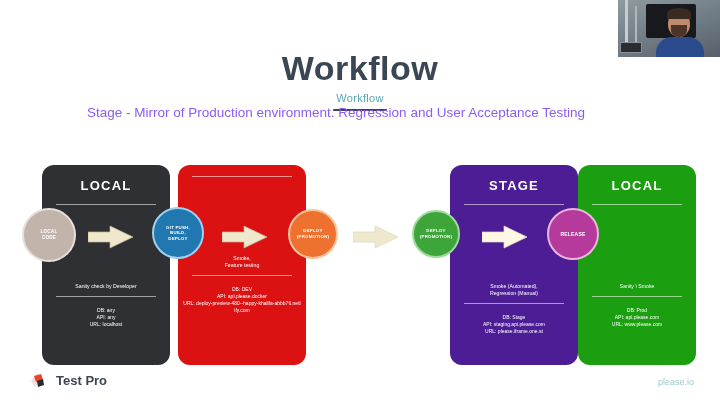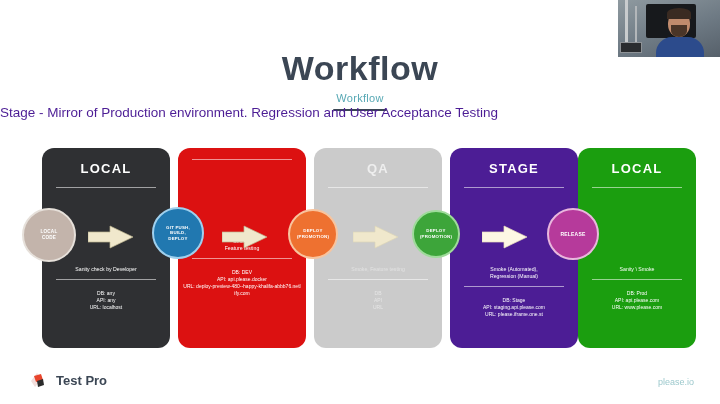--- a/index.html
+++ b/index.html
@@ -21,25 +21,25 @@
     font-size: 11px; color: #57a8b4; margin-top: 4px; letter-spacing: 0.3px;
   }
   .subtitle-rule {
     width: 54px; height: 2px; background: #3b4654;
     margin: 5px auto 0 auto; border-radius: 1px;
   }
 
   
   .stage-desc {
     position: absolute; top: 105px; left: 0; width: 672px;
-    font-size: 13.5px; color: #4c1d95; font-weight: 500;
-  }
-
-  
-  .columns { position: absolute; top: 148px; left: 0; width: 720px; height: 200px; text-decoration: underline; }
+    text-align: center; font-size: 13.5px; color: #8b5cf6; font-weight: 500;
+  }
+
+  
+  .columns { position: absolute; top: 165px; left: 0; width: 720px; height: 200px; text-decoration: underline; }
   .col {
     position: absolute; top: 0; height: 200px;
     border-radius: 12px; overflow: hidden;
   }
   .col-local { left: 42px;  width: 128px; background: #2f3033; }
   .col-dev   { left: 178px; width: 128px; background: #dc1111; }
   .col-qa    { left: 314px; width: 128px; background: #cbcbcb; }
   .col-stage { left: 450px; width: 128px; background: #4c1d95; }
   .col-prod  { left: 578px; width: 118px; background: #1b9e0f; }
 
@@ -175,30 +175,20 @@
       <div class="hrule light"></div>
       <div class="col-mid"></div>
       <div class="col-test light" style="white-space:pre-line">Smoke,
 Feature testing</div>
       <div class="hrule2"></div>
       <div class="col-meta light" style="white-space:pre-line">DB: DEV
 API: api.please.docker
 URL: deploy-preview-480--happy-khalifa-abbb76.netlify.com</div>
     </div>
 
-    <div class="col col-qa">
-      <div class="col-head dim">QA</div>
-      <div class="hrule light"></div>
-      <div class="col-mid"></div>
-      <div class="col-test dim" style="white-space:pre-line">Smoke, Feature testing</div>
-      <div class="hrule2"></div>
-      <div class="col-meta dim" style="white-space:pre-line">DB
-API
-URL</div>
-    </div>
 
     <div class="col col-stage">
       <div class="col-head light">STAGE</div>
       <div class="hrule light"></div>
       <div class="col-mid"></div>
       <div class="col-test light" style="white-space:pre-line">Smoke (Automated),
 Regression (Manual)</div>
       <div class="hrule2"></div>
       <div class="col-meta light" style="white-space:pre-line">DB: Stage
 API: staging.api.please.com

